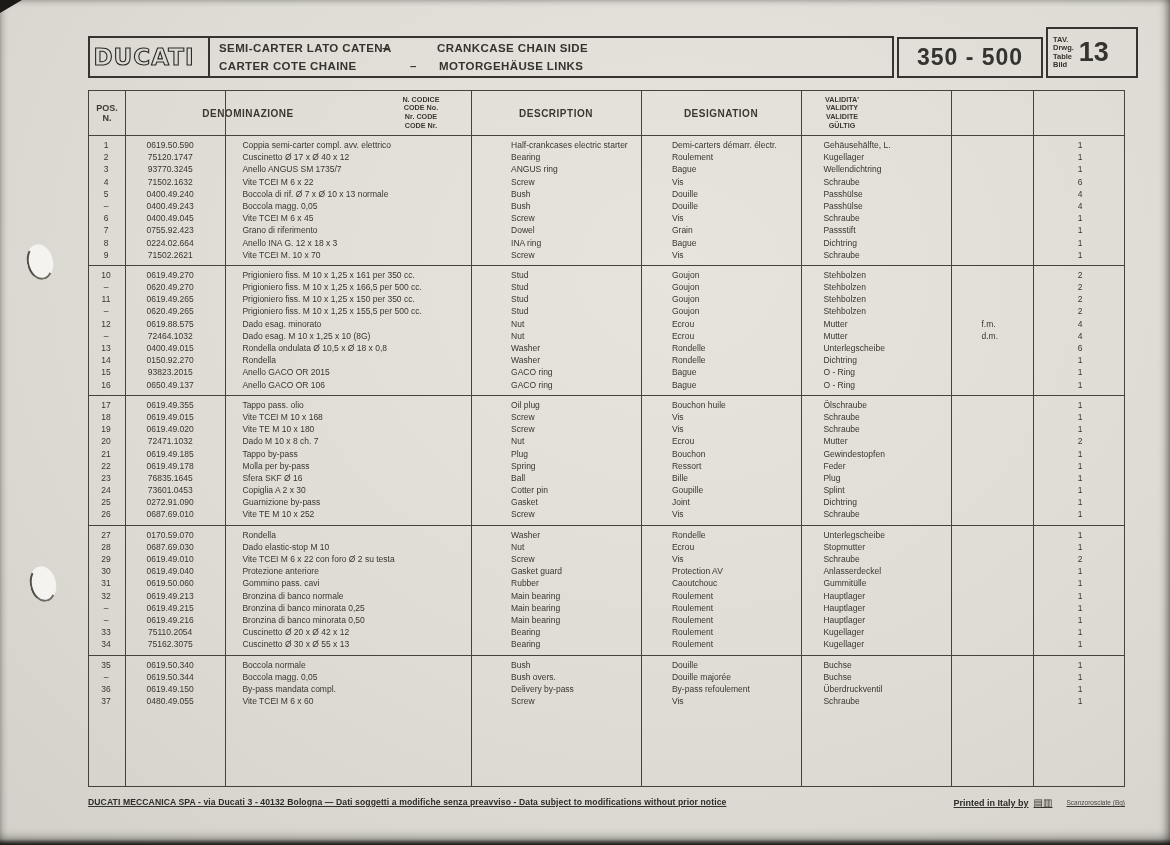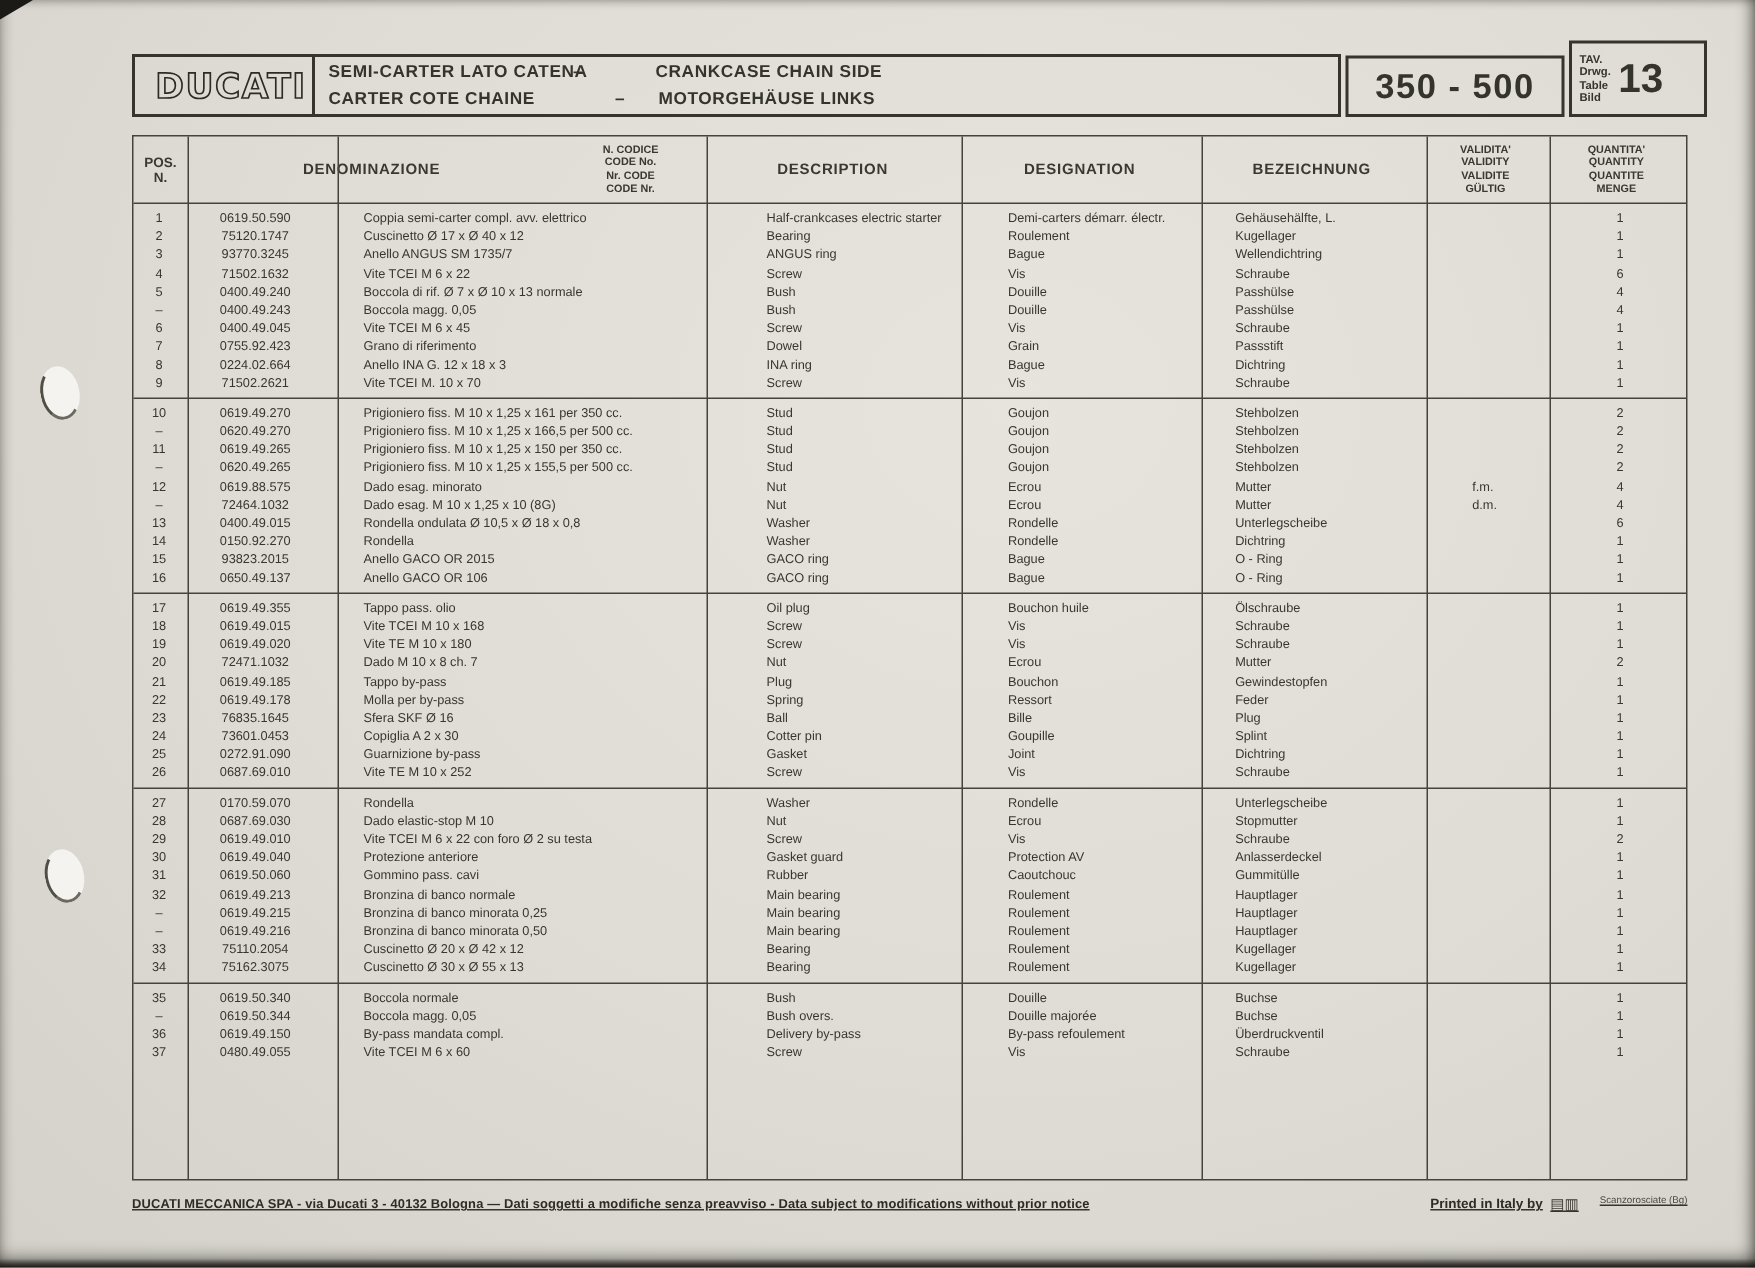--- a/index.html
+++ b/index.html
@@ -19,21 +19,21 @@
   .binder-hole{position:absolute;width:22px;height:32px;border-radius:50%;
     background:#f4f3ef;border:2px solid transparent;
     border-left-color:#504e47;border-bottom-color:#6b6960;transform:rotate(-12deg);}
   .hole1{left:27px;top:244px;}
   .hole2{left:30px;top:566px;}
 
   
   .header-box{position:absolute;left:88px;top:36px;width:806px;height:42px;
     border:2px solid #35342e;display:flex;box-sizing:border-box;}
   .logo-sec{width:120px;border-right:2px solid #35342e;display:flex;
-    align-items:center;justify-content:flex-end;box-sizing:border-box;}
+    align-items:center;justify-content:flex-start;box-sizing:border-box;}
   .titles-sec{position:relative;flex:1;}
   .title{position:absolute;font-size:11.5px;font-weight:bold;letter-spacing:.4px;white-space:nowrap;}
   .t-it{left:9px;top:4px;}  .t-dash1{left:172px;top:4px;}  .t-en{left:227px;top:4px;}
   .t-fr{left:9px;bottom:4px;} .t-dash2{left:200px;bottom:4px;} .t-de{left:229px;bottom:4px;}
 
   .model-box{position:absolute;left:897px;top:37px;width:146px;height:41px;
     border:2px solid #35342e;box-sizing:border-box;display:flex;align-items:center;justify-content:center;
     font-size:23px;font-weight:bold;letter-spacing:1px;}
   .tav-box{position:absolute;left:1046px;top:27px;width:92px;height:51px;
     border:2px solid #35342e;box-sizing:border-box;display:flex;align-items:center;}
@@ -63,21 +63,21 @@
   .col-bezeichnung{width:150px;padding-left:8px;}
   .col-validity{width:82px;padding-left:24px;}
   .col-qty{width:93px;text-align:center;}
   .w-pos{width:36px;} .w-code{width:100px;} .w-denom{width:246px;} .w-desc{width:170px;}
   .w-desig{width:160px;text-align:center;} .w-bez{width:150px;} .w-valid{width:82px;} .w-qty{width:93px;}
 
   
   .footer{position:absolute;left:88px;top:797px;width:1037px;display:flex;
     justify-content:space-between;align-items:flex-start;text-decoration:underline;}
   .footer-left{font-size:8.6px;font-weight:bold;color:#2e2c26;letter-spacing:.1px;}
-  .footer-right{display:flex;}
+  .footer-right{display:flex;align-items:center;}
   .printed{font-size:9px;font-weight:bold;color:#2e2c26;}
   .printer-logo{font-size:10px;margin-left:5px;color:#3a3831;}
   .place{font-size:6.5px;margin-left:14px;color:#4a4840;}
 </style>
 </head>
 <body>
 
 <div class="paper">
   <div class="corner-tl"></div>
   <div class="binder-hole hole1"></div>
@@ -115,29 +115,24 @@
     <div class="thead">
       <div class="th th-pos  w-pos">POS.
 N.</div>
       <div class="th th-big  w-denom">DENOMINAZIONE</div>
       <div class="th th-small w-code">N. CODICE
 CODE No.
 Nr. CODE
 CODE Nr.</div>
       <div class="th th-big  w-desc">DESCRIPTION</div>
       <div class="th th-big  w-desig">DESIGNATION</div>
-      <div class="th th-big  w-bez">BEZEICHNUNG</div>
       <div class="th th-small w-valid">VALIDITA'
 VALIDITY
 VALIDITE
 GÜLTIG</div>
-      <div class="th th-small w-qty">QUANTITA'
-QUANTITY
-QUANTITE
-MENGE</div>
     </div>
     <div id="table-body">
         <div class="rgroup">
           <div class="trow">
             <div class="cell col-pos">1</div>
             <div class="cell col-code">0619.50.590</div>
             <div class="cell col-denominazione">Coppia semi-carter compl. avv. elettrico</div>
             <div class="cell col-description">Half-crankcases electric starter</div>
             <div class="cell col-designation">Demi-carters démarr. électr.</div>
             <div class="cell col-bezeichnung">Gehäusehälfte, L.</div>

